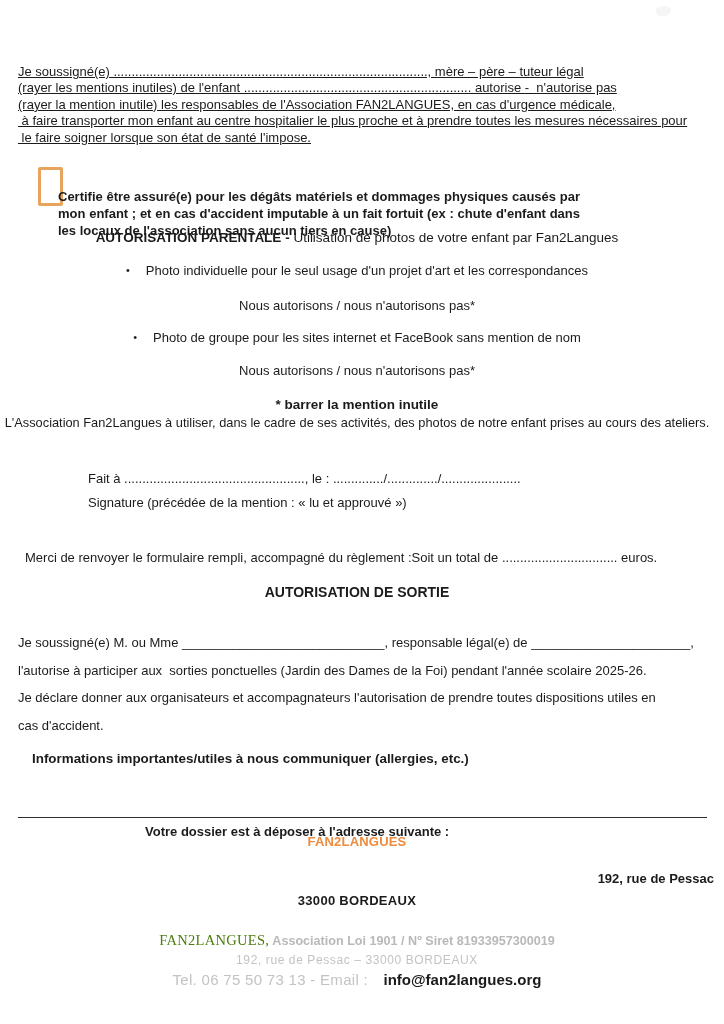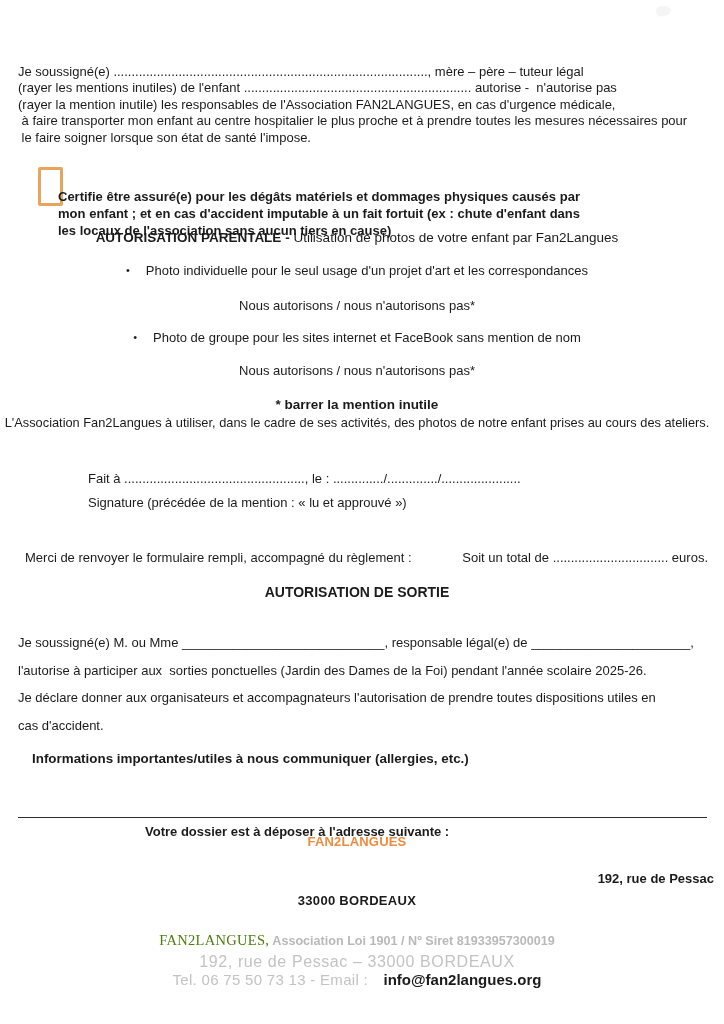--- a/index.html
+++ b/index.html
@@ -9,21 +9,21 @@
     background:#ffffff;
     font-family:"Liberation Sans", sans-serif;
     font-size:13px;
     color:#1b1b1b;
     overflow:hidden;
   }
   .abs{position:absolute;}
   .pre{white-space:pre;}
   .center{left:0;width:714px;text-align:center;}
   .b{font-weight:700;}
-  .line{line-height:16.4px;}
+  .line{line-height:16.4px;text-decoration:underline;}
 
   .smudge{
     left:656px;top:6px;width:15px;height:10px;
     background:#ededed;border-radius:40% 60% 55% 45%;
     transform:rotate(-12deg);opacity:.55;
   }
 
   .intro{left:18px;top:64px;width:700px;}
 
   .checkbox{
@@ -38,42 +38,42 @@
   .h-parental{top:230px;font-size:13.5px;}
   .bullet-row{line-height:15px;}
   .bullet-row .dot{font-size:11px;margin-right:16px;vertical-align:1px;}
 
   .footnote{top:397px;font-weight:700;font-size:13.5px;}
   .usage{top:415px;font-size:12.8px;}
 
   .fait{left:88px;top:471px;}
   .sig{left:88px;top:495px;}
 
-  .payment{left:25px;top:550px;width:683px;display:flex;justify-content:space-between;}
+  .payment{left:25px;top:550px;width:683px;display:flex;justify-content:flex-start;}
 
   .h-sortie{top:584px;font-size:14px;}
 
   .sortie-par{left:18px;top:629px;width:694px;}
   .sortie-par .sline{line-height:27.6px;}
 
   .infos{left:32px;top:751px;font-size:13.4px;}
 
   .divider{left:18px;top:817px;width:689px;border-top:1.6px solid #2d2d2d;height:0;}
 
   .deposit-instruction{left:145px;top:824px;font-weight:600;}
   .deposit-org{top:834px;font-weight:700;color:#EF8B3E;letter-spacing:.2px;}
   .deposit-addr1{top:871px;font-weight:600;text-align:right;}
   .deposit-addr2{top:893px;font-weight:600;letter-spacing:.3px;}
 
   .footer1{top:932px;font-size:12.6px;color:#b9b9b9;font-weight:600;}
   .footer1 .red{
     font-family:"Liberation Serif", serif;
     font-weight:400;color:#4d7c0f;font-size:14.5px;letter-spacing:.3px;margin-top:34px;
   }
-  .footer2{top:953px;font-size:16px;color:#c3c3c3;letter-spacing:.6px;}
+  .footer2{top:953px;font-size:12px;color:#c3c3c3;letter-spacing:.6px;}
   .footer3{top:971px;font-size:15px;color:#c3c3c3;letter-spacing:.3px;}
   .footer3 .email{color:#1b1b1b;font-weight:600;letter-spacing:0;margin-left:11px;}
 </style>
 </head>
 <body>
 
 <div class="page">
 
   <div class="abs smudge"></div>
 

